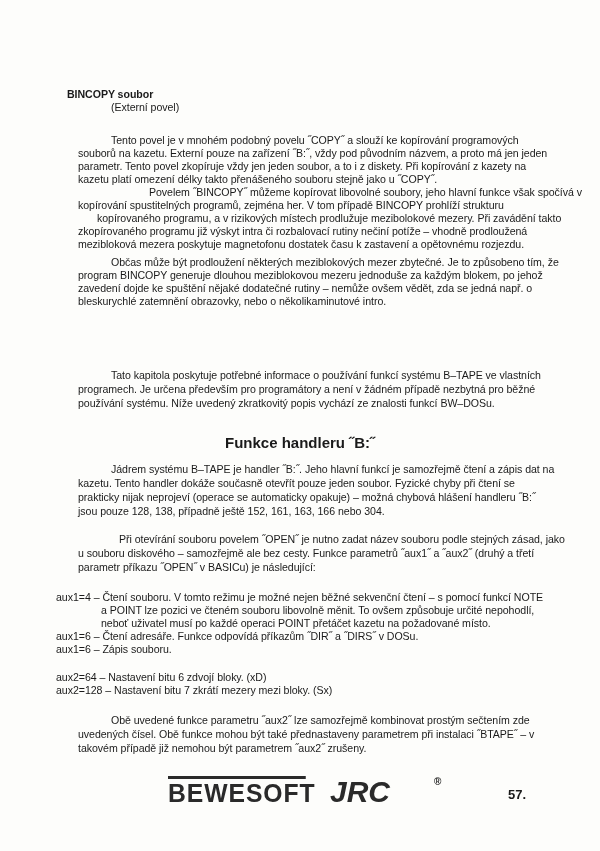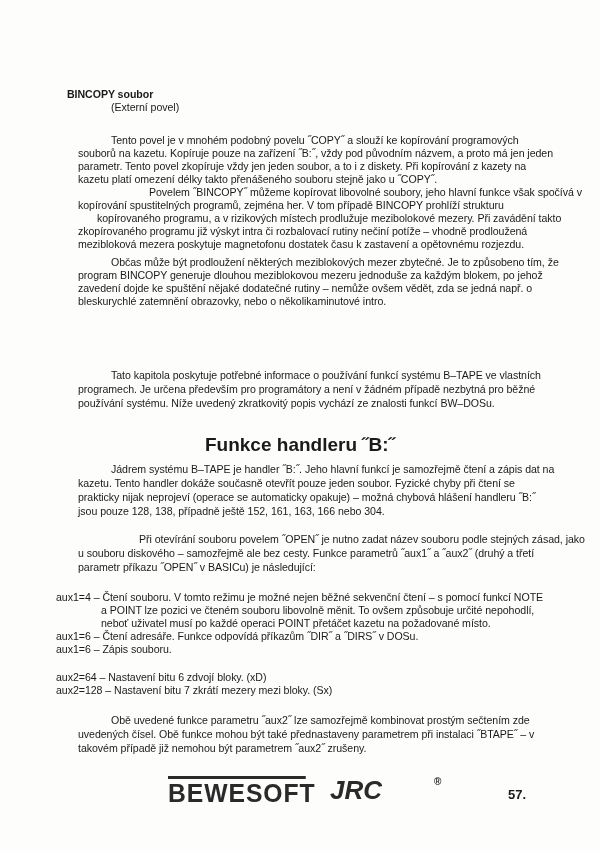--- a/index.html
+++ b/index.html
@@ -2,39 +2,39 @@
 <html><head>
 <meta charset="utf-8">
 <style>
   html, body { margin:0; padding:0; }
   body { width:600px; height:851px; background:#fdfdfb; position:relative; overflow:hidden;
          font-family:"Liberation Sans", sans-serif; color:#1a1a1a; }
   .page { position:absolute; left:0; top:0; width:600px; height:829px; }
   .t { position:absolute; font-size:10.6px; line-height:13.4px; letter-spacing:-0.05px; white-space:nowrap; }
   .b { font-weight:bold; }
   .h1 { position:absolute; font-weight:bold; font-size:13.5px; left:0; width:600px; text-align:center; }
-  .h2 { position:absolute; font-weight:bold; font-size:19px; left:0; width:600px; text-align:center; }
+  .h2 { position:absolute; font-weight:bold; font-size:15px; left:0; width:600px; text-align:center; }
   .footer-logo1 { position:absolute; left:168px; top:778px; font-family:"Liberation Sans", sans-serif;
      font-size:26px; font-weight:bold; letter-spacing:1px; color:#2a2a2a; transform:scaleX(0.95); transform-origin:left; }
   .footer-logo1 .bar { position:absolute; left:0; top:-2px; width:145px; height:3px; background:#2a2a2a; }
-  .footer-logo2 { position:absolute; left:330px; top:775px; font-size:26px; font-weight:bold; font-style:italic; color:#2a2a2a; }
+  .footer-logo2 { position:absolute; left:330px; top:775px; font-size:30px; font-weight:bold; font-style:italic; color:#2a2a2a; }
   .reg { position:absolute; left:434px; top:776px; font-size:10px; font-weight:bold; }
   .pagenum { position:absolute; left:508px; top:787px; font-size:13px; font-weight:bold; }
 </style>
 </head>
 <body>
 
 <div class="page">
 
   <div class="t b" style="left:67px;top:88px;font-size:10.6px;">BINCOPY soubor</div>
   <div class="t" style="left:111px;top:101px;">(Externí povel)</div>
 
   <div>
     <div class="t" style="left:111px;top:134px;">Tento povel je v mnohém podobný povelu ˝COPY˝ a slouží ke kopírování programových</div>
-    <div class="t" style="left:78px;top:147px;">souborů na kazetu. Kopíruje pouze na zařízení ˝B:˝, vždy pod původním názvem, a proto má jen jeden</div>
+    <div class="t" style="left:78px;top:147px;">souborů na kazetu. Externí pouze na zařízení ˝B:˝, vždy pod původním názvem, a proto má jen jeden</div>
     <div class="t" style="left:78px;top:160px;">parametr. Tento povel zkopíruje vždy jen jeden soubor, a to i z diskety. Při kopírování z kazety na</div>
     <div class="t" style="left:78px;top:173px;">kazetu platí omezení délky takto přenášeného souboru stejně jako u ˝COPY˝.</div>
   </div>
 
   <div>
     <div class="t" style="left:111px;top:186px;padding-left:38px;">Povelem ˝BINCOPY˝ můžeme kopírovat libovolné soubory, jeho hlavní funkce však spočívá v</div>
     <div class="t" style="left:78px;top:199px;">kopírování spustitelných programů, zejména her. V tom případě BINCOPY prohlíží strukturu</div>
     <div class="t" style="left:61px;top:212px;padding-left:36px;">kopírovaného programu, a v rizikových místech prodlužuje mezibolokové mezery. Při zavádění takto</div>
     <div class="t" style="left:78px;top:225px;">zkopírovaného programu již výskyt intra či rozbalovací rutiny nečiní potíže – vhodně prodloužená</div>
     <div class="t" style="left:78px;top:238px;">mezibloková mezera poskytuje magnetofonu dostatek času k zastavení a opětovnému rozjezdu.</div>
@@ -57,21 +57,21 @@
   <div class="h2" style="top:434px;">Funkce handleru ˝B:˝</div>
 
   <div>
     <div class="t" style="left:111px;top:463px;">Jádrem systému B–TAPE je handler ˝B:˝. Jeho hlavní funkcí je samozřejmě čtení a zápis dat na</div>
     <div class="t" style="left:78px;top:477px;">kazetu. Tento handler dokáže současně otevřít pouze jeden soubor. Fyzické chyby při čtení se</div>
     <div class="t" style="left:78px;top:491px;">prakticky nijak neprojeví (operace se automaticky opakuje) – možná chybová hlášení handleru ˝B:˝</div>
     <div class="t" style="left:78px;top:505px;">jsou pouze 128, 138, případně ještě 152, 161, 163, 166 nebo 304.</div>
   </div>
 
   <div>
-    <div class="t" style="left:118px;top:533px;padding-left:21px;">Při otevírání souboru povelem ˝OPEN˝ je nutno zadat název souboru podle stejných zásad, jako</div>
+    <div class="t" style="left:98px;top:533px;padding-left:21px;">Při otevírání souboru povelem ˝OPEN˝ je nutno zadat název souboru podle stejných zásad, jako</div>
     <div class="t" style="left:78px;top:547px;">u souboru diskového – samozřejmě ale bez cesty. Funkce parametrů ˝aux1˝ a ˝aux2˝ (druhý a třetí</div>
     <div class="t" style="left:78px;top:561px;">parametr příkazu ˝OPEN˝ v BASICu) je následující:</div>
   </div>
 
   <div>
     <div class="t" style="left:56px;top:591px;">aux1=4 – Čtení souboru. V tomto režimu je možné nejen běžné sekvenční čtení – s pomocí funkcí NOTE</div>
     <div class="t" style="left:101px;top:604px;">a POINT lze pozici ve čteném souboru libovolně měnit. To ovšem způsobuje určité nepohodlí,</div>
     <div class="t" style="left:101px;top:617px;">neboť uživatel musí po každé operaci POINT přetáčet kazetu na požadované místo.</div>
     <div class="t" style="left:56px;top:630px;">aux1=6 – Čtení adresáře. Funkce odpovídá příkazům ˝DIR˝ a ˝DIRS˝ v DOSu.</div>
     <div class="t" style="left:56px;top:643px;">aux1=6 – Zápis souboru.</div>

